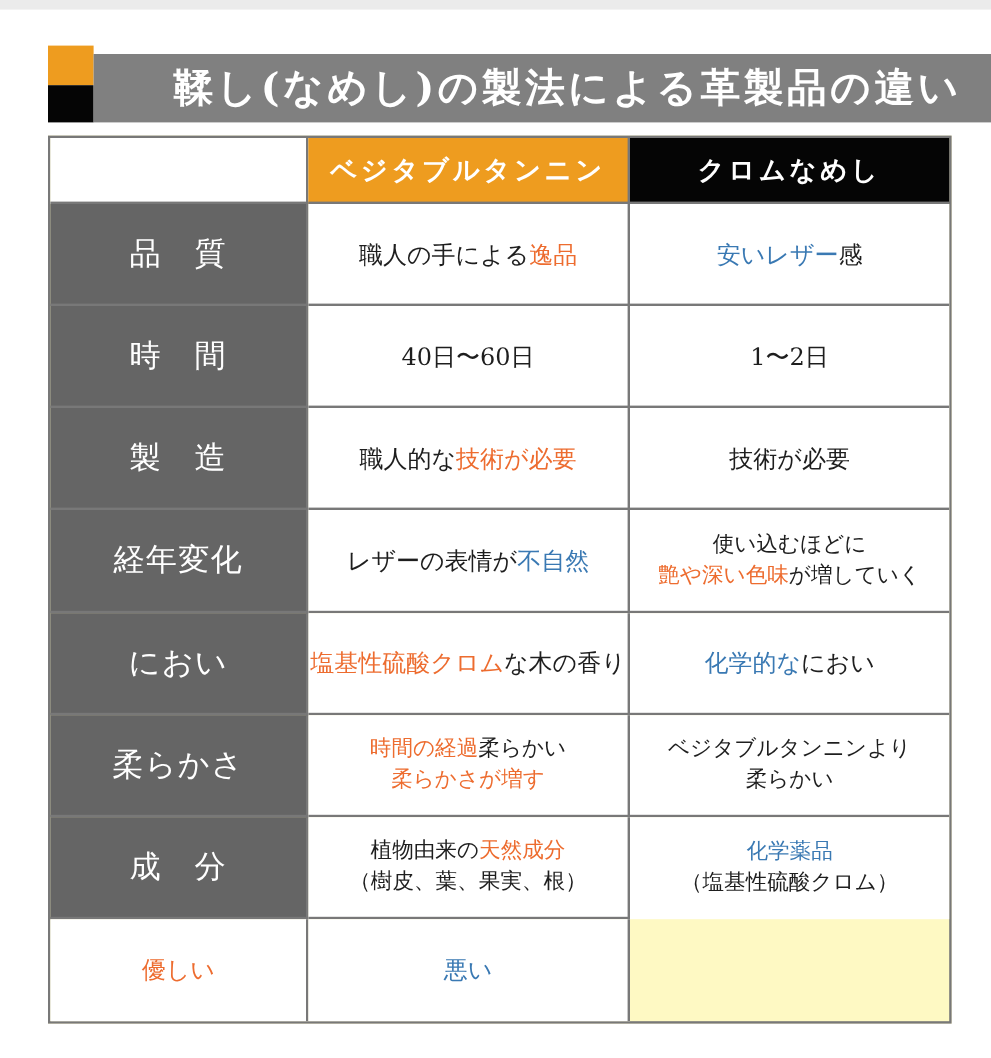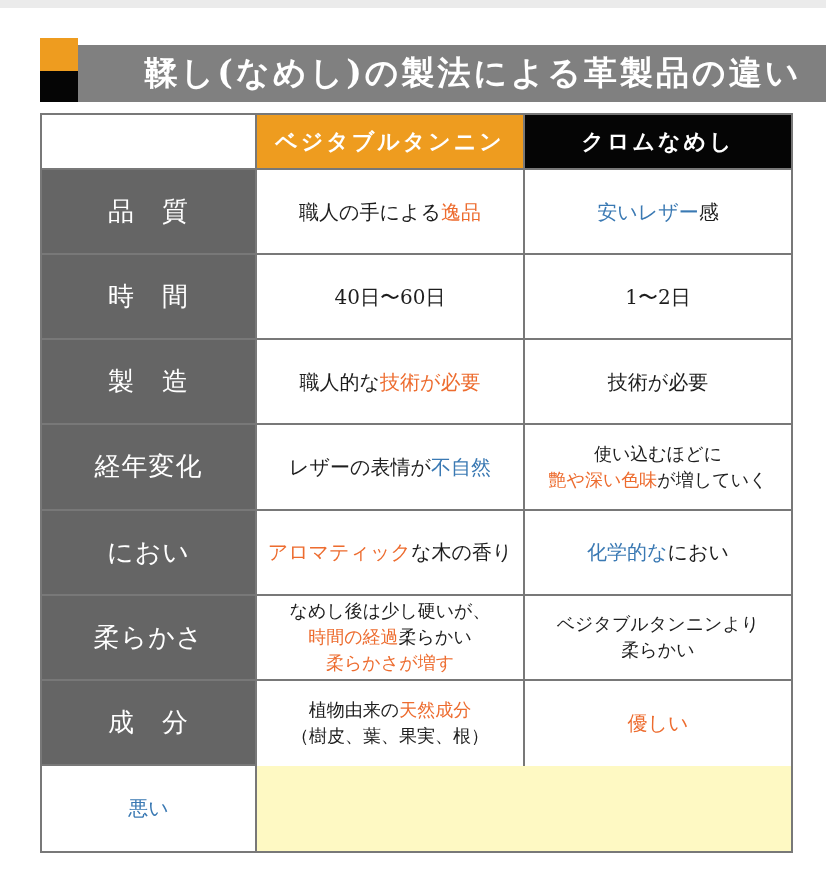--- a/index.html
+++ b/index.html
@@ -105,39 +105,42 @@
     <div class="cell row-label">経年変化</div>
     <div class="cell body-cell">
       <div class="line"><span class="seg-black">レザーの表情が</span><span class="seg-blue">不自然</span></div>
     </div>
     <div class="cell body-cell multi">
       <div class="line"><span class="seg-black">使い込むほどに</span></div>
       <div class="line"><span class="seg-orange">艶や深い色味</span><span class="seg-black">が増していく</span></div>
     </div>
     <div class="cell row-label">におい</div>
     <div class="cell body-cell">
-      <div class="line"><span class="seg-orange">アロマティック</span><span class="seg-black">な木の香り</span></div>
+      <div class="line"><span class="seg-orange">塩基性硫酸クロム</span><span class="seg-black">な木の香り</span></div>
     </div>
     <div class="cell body-cell">
       <div class="line"><span class="seg-blue">化学的な</span><span class="seg-black">におい</span></div>
     </div>
     <div class="cell row-label">柔らかさ</div>
     <div class="cell body-cell multi">
-      <div class="line"><span class="seg-black">なめし後は少し硬いが、</span></div>
       <div class="line"><span class="seg-orange">時間の経過</span><span class="seg-black">柔らかい</span></div>
       <div class="line"><span class="seg-orange">柔らかさが増す</span></div>
     </div>
     <div class="cell body-cell multi">
       <div class="line"><span class="seg-black">ベジタブルタンニンより</span></div>
       <div class="line"><span class="seg-black">柔らかい</span></div>
     </div>
     <div class="cell row-label">成　分</div>
     <div class="cell body-cell multi">
       <div class="line"><span class="seg-black">植物由来の</span><span class="seg-orange">天然成分</span></div>
       <div class="line"><span class="seg-black">（樹皮、葉、果実、根）</span></div>
     </div>
+    <div class="cell body-cell multi">
+      <div class="line"><span class="seg-blue">化学薬品</span></div>
+      <div class="line"><span class="seg-black">（塩基性硫酸クロム）</span></div>
+    </div>
     <div class="cell body-cell">
       <div class="line"><span class="seg-orange">優しい</span></div>
     </div>
     <div class="cell body-cell">
       <div class="line"><span class="seg-blue">悪い</span></div>
     </div>
   </div>
 
 </body></html>

